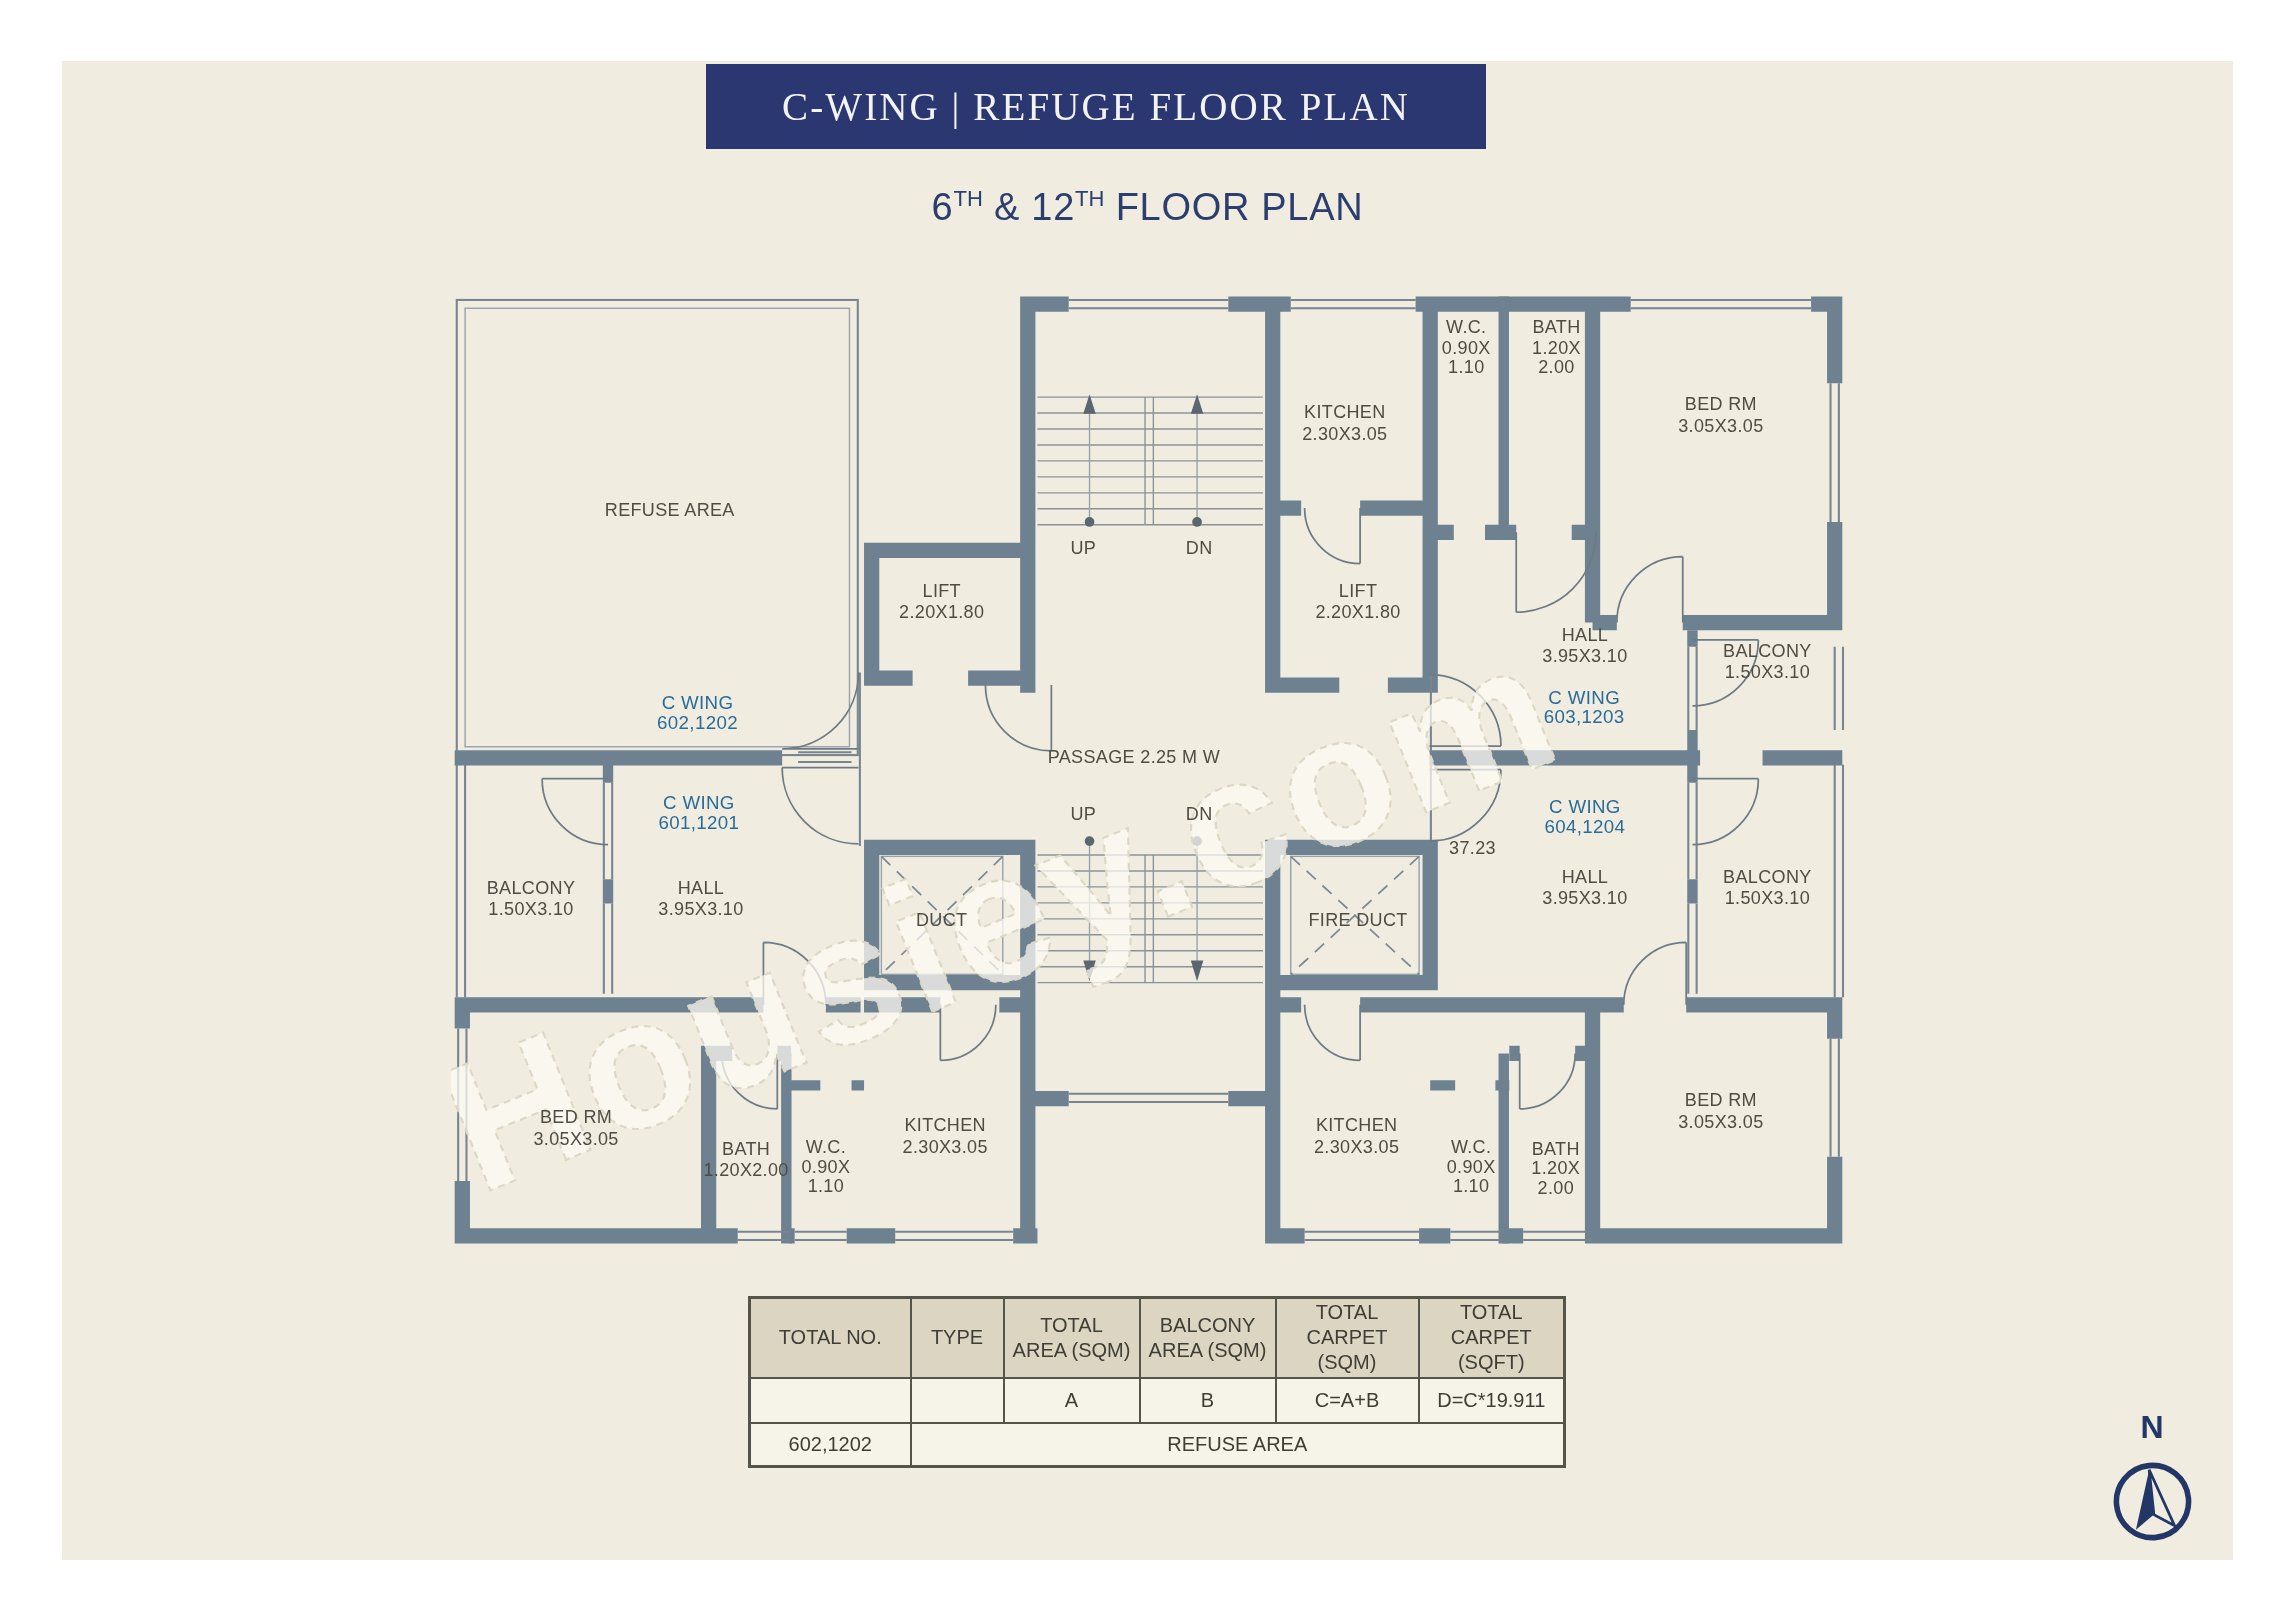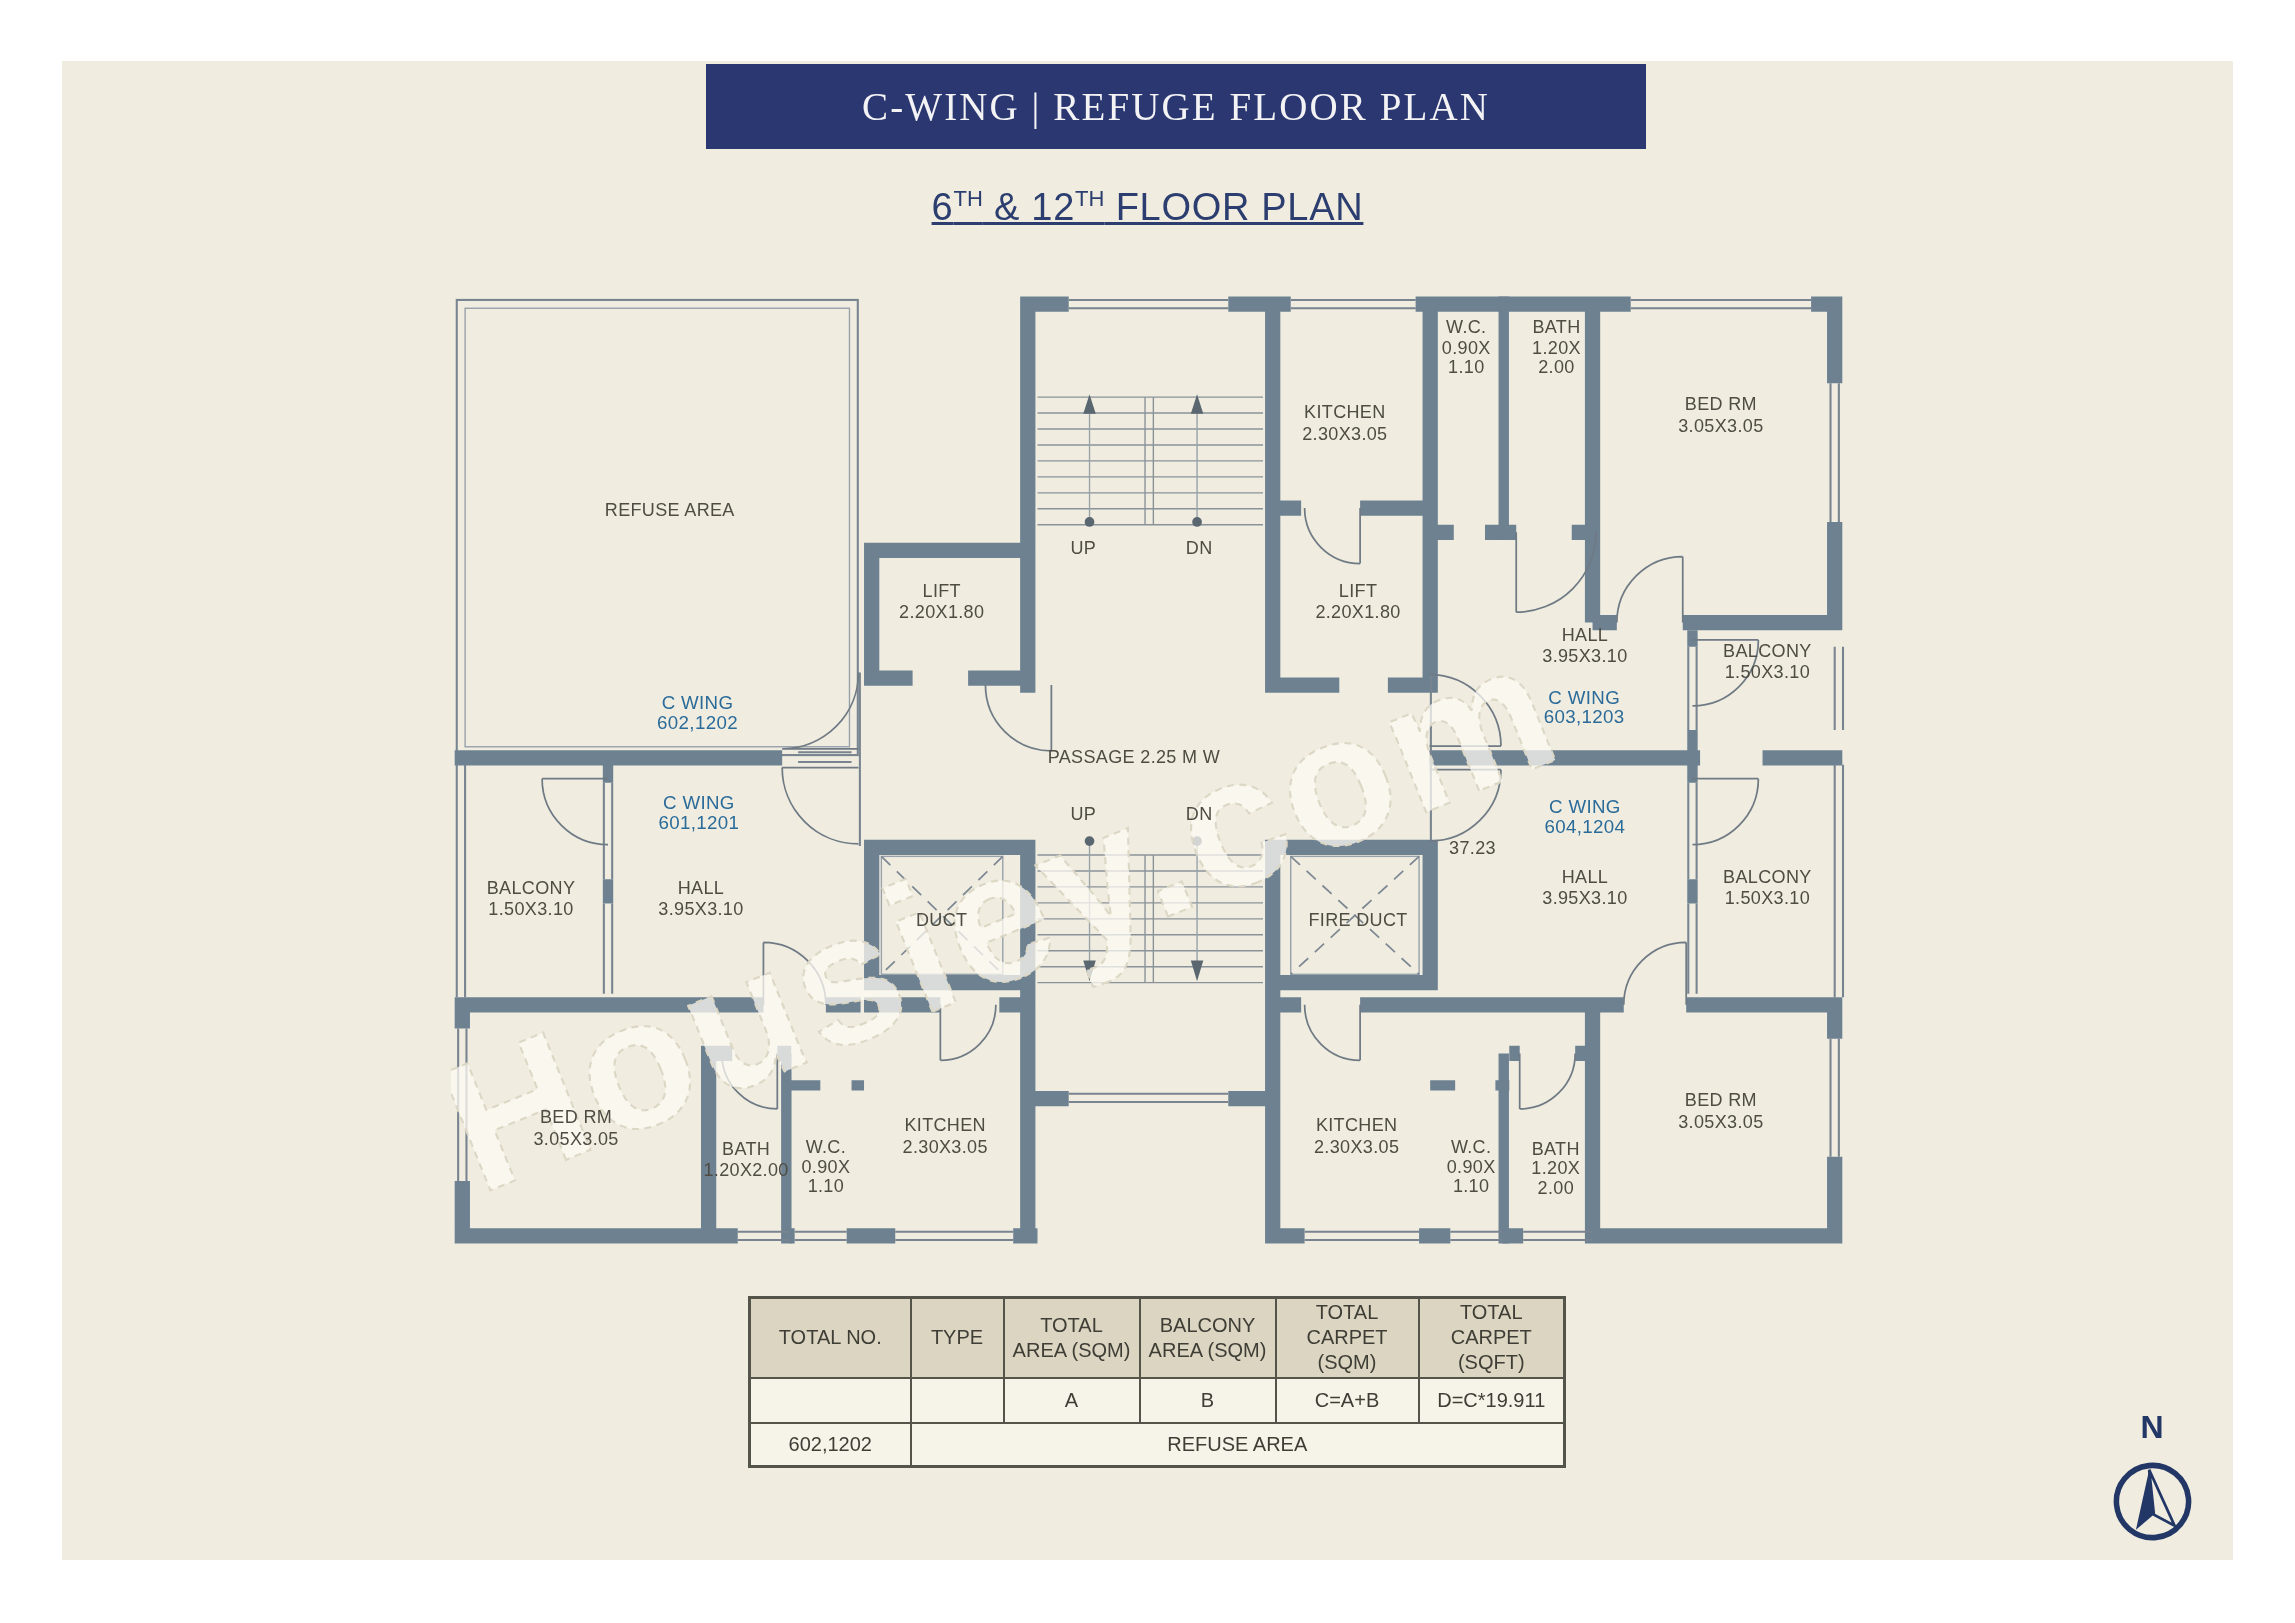--- a/index.html
+++ b/index.html
@@ -1,24 +1,24 @@
 <!DOCTYPE html>
 <html style="font-size:11px"><head>
 <meta charset="utf-8">
 <style>
   html,body{margin:0;padding:0;}
   body{width:2295px;height:1623px;position:relative;background:#ffffff;overflow:hidden;
        font-family:"Liberation Sans",sans-serif;}
   .sheet{position:absolute;left:62px;top:61px;width:2171px;height:1499px;background:#f0ede0;}
-  .banner{position:absolute;left:706px;top:64px;width:940px;height:85px;background:#2b3770;
+  .banner{position:absolute;left:706px;top:64px;width:780px;height:85px;background:#2b3770;
           display:flex;align-items:center;justify-content:center;}
   .banner-title{color:#f3f3f5;font-family:"Liberation Serif",serif;font-size:39px;
                 letter-spacing:2.1px;white-space:nowrap;}
   .subtitle{position:absolute;left:766px;top:186px;width:763px;text-align:center;
-            color:#2c3e70;font-size:38px;letter-spacing:0.7px;white-space:nowrap;text-decoration:underline;}
+            color:#2c3e70;font-size:38px;letter-spacing:0.7px;white-space:nowrap;}
   .subtitle sup{font-size:58%;vertical-align:super;letter-spacing:0;}
   .plan-wrap{position:absolute;left:451px;top:293px;width:1395px;height:954px;}
   
   .area-table{position:absolute;left:748px;top:1296px;border-collapse:collapse;
               table-layout:fixed;width:815px;background:#f6f3e8;
               font-size:20px;color:#3f3e36;text-align:center;}
   .area-table th,.area-table td{border:2.1px solid #55544a;padding:1.4px 2.8px;font-weight:normal;
               line-height:1.25;}
   .area-table th{background:#dbd5c1;height:64px;}
   .area-table tr.formula-row td{height:40px;}

